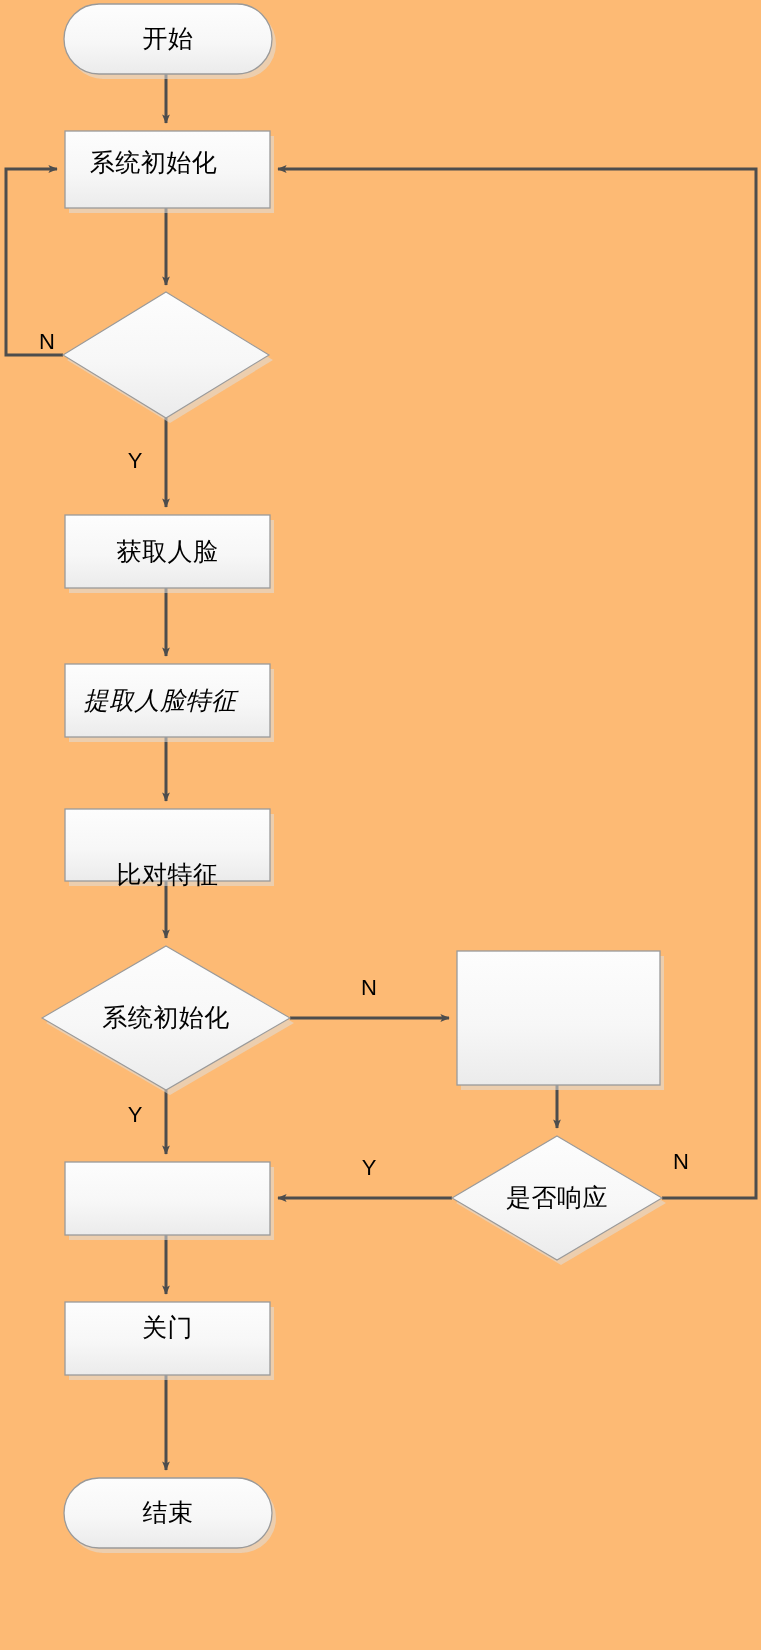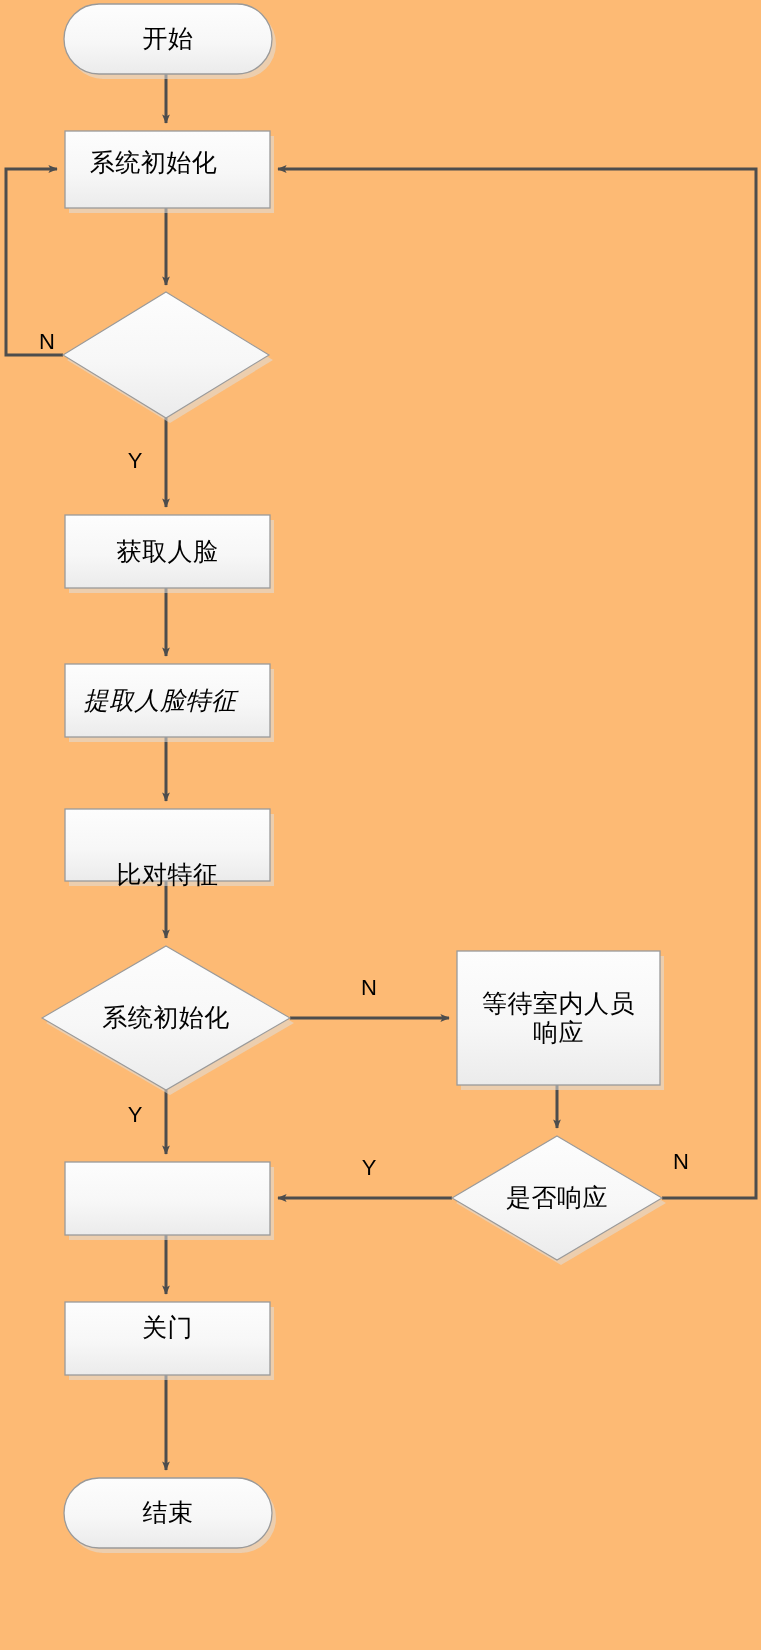--- a/index.html
+++ b/index.html
@@ -165,22 +165,20 @@
 
 
   <div class="node-label" style="left:65px; top:515px; width:205px; height:73px;">获取人脸</div>
 
   <div class="node-label" style="left:65px; top:664px; width:190px; height:73px;font-style:italic;">提取人脸特征</div>
 
   <div class="node-label" style="left:65px; top:823px; width:205px; height:72px;margin-top:16px;">比对特征</div>
 
   <div class="node-label" style="left:42px; top:986px; width:248px; height:64px;">系统初始化</div>
 
-  <div class="node-label" style="left:457px; top:951px; width:203px; height:134px;">等待室内人员
-响应</div>
 
   <div class="node-label" style="left:452px; top:1166px; width:210px; height:64px;">是否响应</div>
 
 
   <div class="node-label" style="left:65px; top:1302px; width:205px; height:52px;">关门</div>
 
   <div class="node-label" style="left:64px; top:1478px; width:208px; height:70px;">结束</div>
 
   <div class="edge-label" style="left:36px; top:331px; width:22px;">N</div>
 

